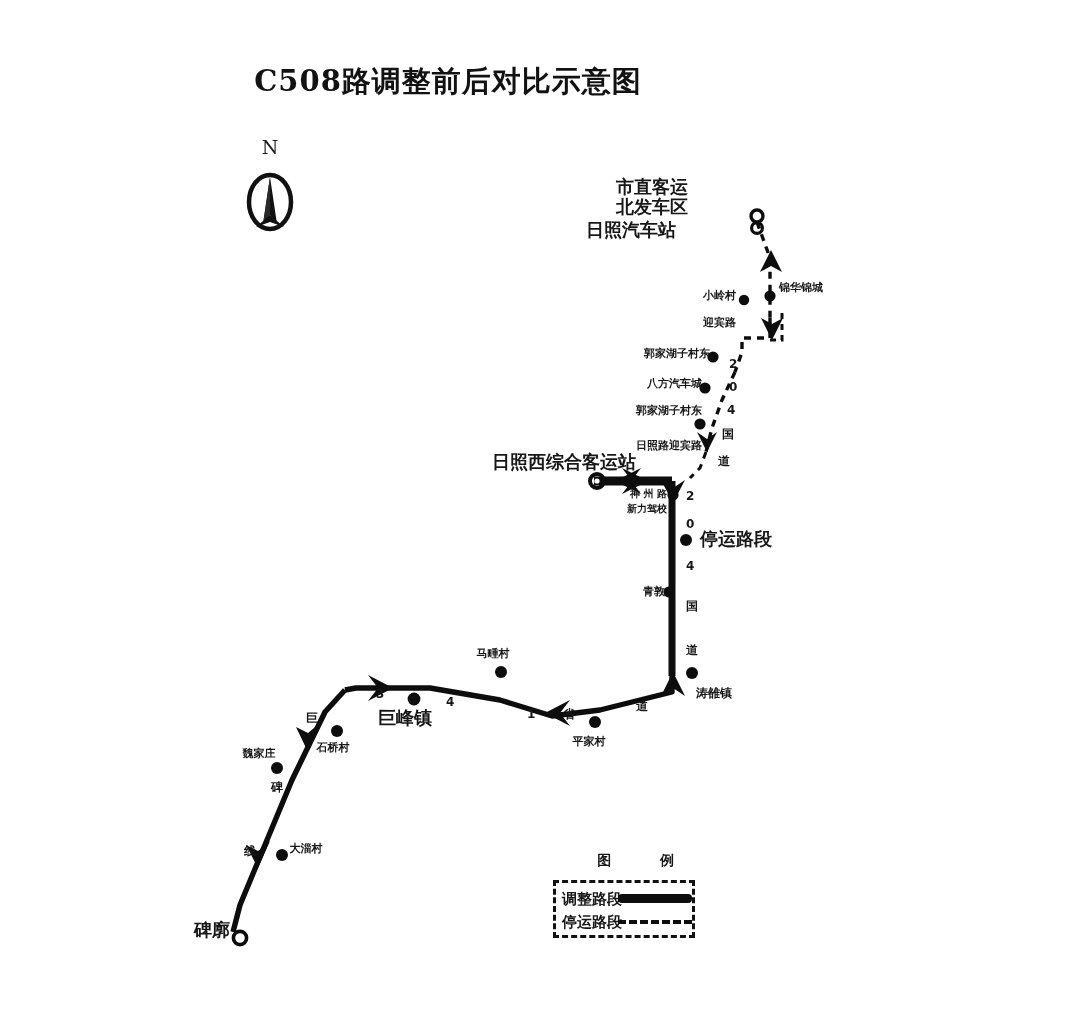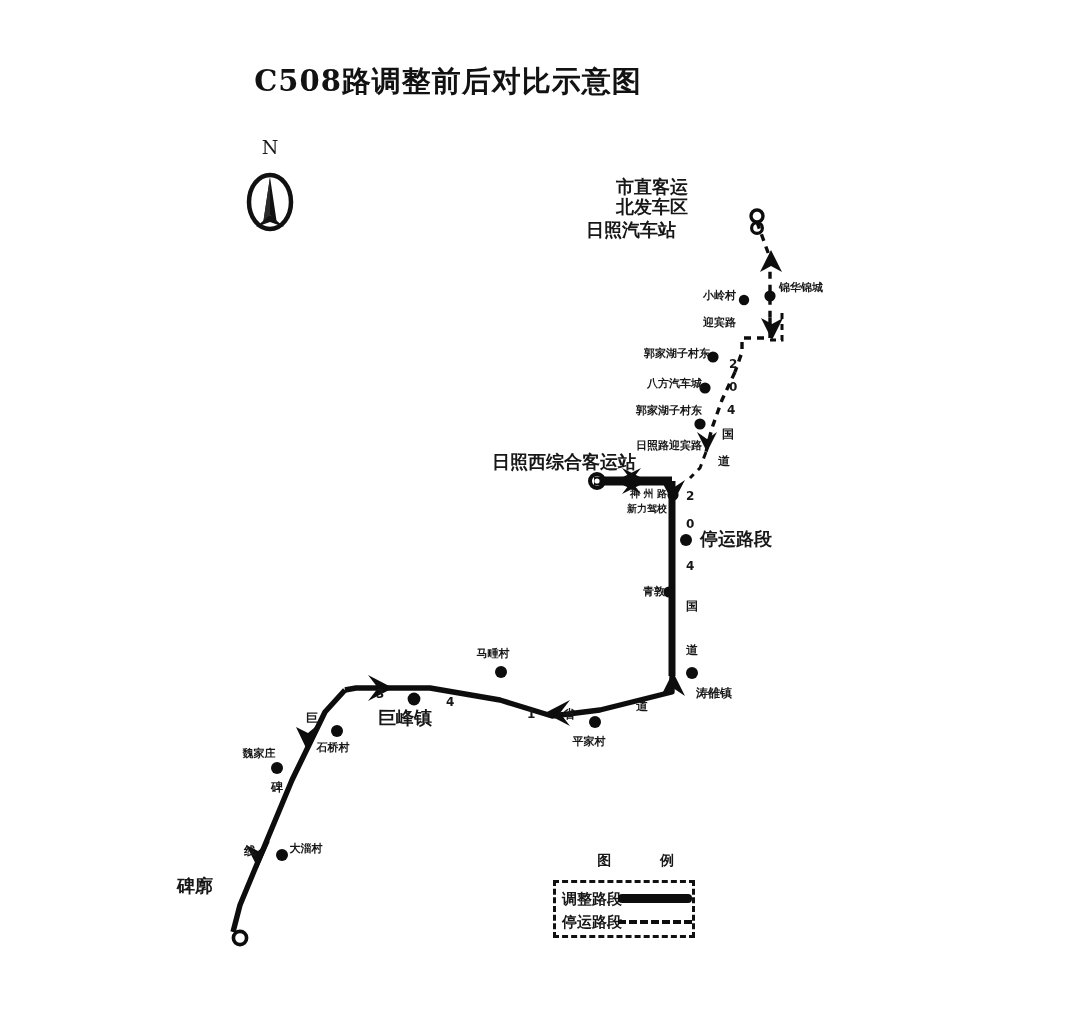--- a/index.html
+++ b/index.html
@@ -281,21 +281,21 @@
   <div class="lbl sz11 center" style="left:558px; top:736px; width:62px;"><span>平家村</span></div>
 
   <div class="lbl sz13 center" style="left:370px; top:708px; width:70px;"><span>巨峰镇</span></div>
 
   <div class="lbl sz11 center" style="left:302px; top:742px; width:62px;"><span>石桥村</span></div>
 
   <div class="lbl sz11 center" style="left:228px; top:748px; width:62px;"><span>魏家庄</span></div>
 
   <div class="lbl sz11 center" style="left:275px; top:843px; width:62px;"><span>大淄村</span></div>
 
-  <div class="lbl sz13 right" style="left:160px; top:876px; width:70px;text-align:center;"><span>碑廓</span></div>
+  <div class="lbl sz13 right" style="left:160px; top:920px; width:70px;"><span>碑廓</span></div>
 
   <div class="lbl sz12" style="left:729px; top:358px;"><span>2</span></div>
   <div class="lbl sz12" style="left:729px; top:381px;"><span>0</span></div>
   <div class="lbl sz12" style="left:727px; top:404px;"><span>4</span></div>
   <div class="lbl sz12" style="left:722px; top:428px;"><span>国</span></div>
   <div class="lbl sz12" style="left:718px; top:455px;"><span>道</span></div>
 
   <div class="lbl sz12" style="left:686px; top:490px;"><span>2</span></div>
   <div class="lbl sz12" style="left:686px; top:518px;"><span>0</span></div>
   <div class="lbl sz12" style="left:686px; top:560px;"><span>4</span></div>

